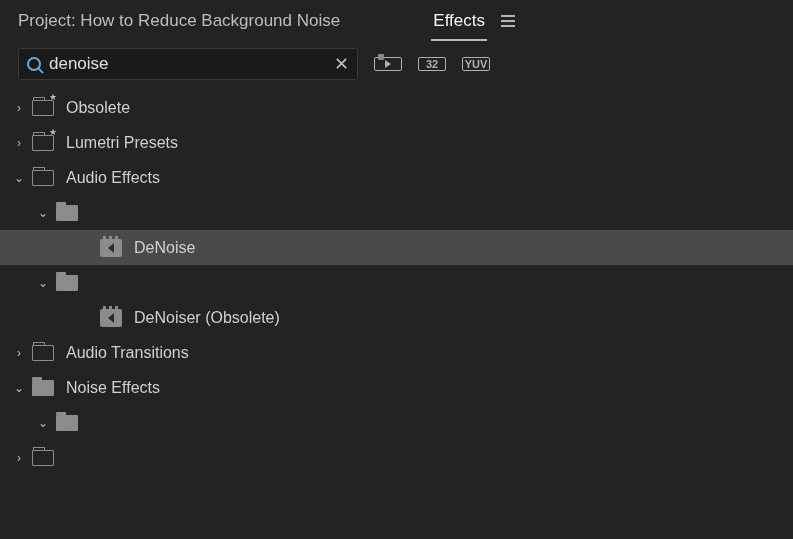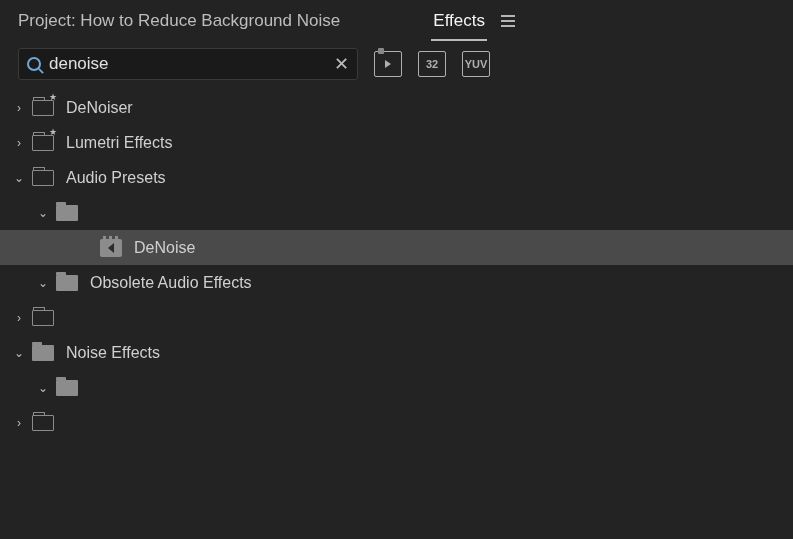--- a/index.html
+++ b/index.html
@@ -86,21 +86,21 @@
     outline: none;
     color: #e0e0e0;
     font-size: 17px;
   }
   .clear-icon {
     color: #bbb;
     font-size: 18px;
     cursor: pointer;
   }
   .ico-btn {
-    width: 28px; height: 26px;
+    width: 28px; height: 14px;
     border: 1.5px solid #b0b0b0;
     border-radius: 2px;
     display: flex;
     align-items: center;
     justify-content: center;
     font-size: 11px;
     color: #b0b0b0;
     position: relative;
     font-weight: bold;
   }
@@ -233,51 +233,58 @@
       <span class="play"></span>
     </div>
   <div class="ico-btn">32</div>
   <div class="ico-btn">YUV</div>
 </div>
 
 <div class="tree" id="tree">
     <div class="tree-row">
       <span class="chev">›</span>
       <span class="bin-icon star"></span>
-      <span class="row-label">DeNoiser</span>
+      <span class="row-label">Obsolete</span>
     </div>
     <div class="tree-row">
       <span class="chev">›</span>
       <span class="bin-icon star"></span>
-      <span class="row-label">Lumetri Effects</span>
+      <span class="row-label">Lumetri Presets</span>
     </div>
     <div class="tree-row">
       <span class="chev">⌄</span>
       <span class="bin-icon"></span>
-      <span class="row-label">Audio Presets</span>
+      <span class="row-label">Audio Effects</span>
     </div>
     <div class="tree-row indent1">
       <span class="chev">⌄</span>
       <span class="folder-icon"></span>
     </div>
     <div class="tree-row selected indent2b">
       <span class="chev blank">›</span>
       <span class="fx-icon audio">
         <span></span>
       </span>
       <span class="row-label">DeNoise</span>
     </div>
     <div class="tree-row indent1">
       <span class="chev">⌄</span>
       <span class="folder-icon"></span>
-      <span class="row-label">Obsolete Audio Effects</span>
+    </div>
+    <div class="tree-row indent2b">
+      <span class="chev blank">›</span>
+      <span class="fx-icon audio">
+        <span></span>
+      </span>
+      <span class="row-label">DeNoiser (Obsolete)</span>
     </div>
     <div class="tree-row">
       <span class="chev">›</span>
       <span class="bin-icon"></span>
+      <span class="row-label">Audio Transitions</span>
     </div>
     <div class="tree-row">
       <span class="chev">⌄</span>
       <span class="folder-icon"></span>
       <span class="row-label">Noise Effects</span>
     </div>
     <div class="tree-row indent1">
       <span class="chev">⌄</span>
       <span class="folder-icon"></span>
     </div>

